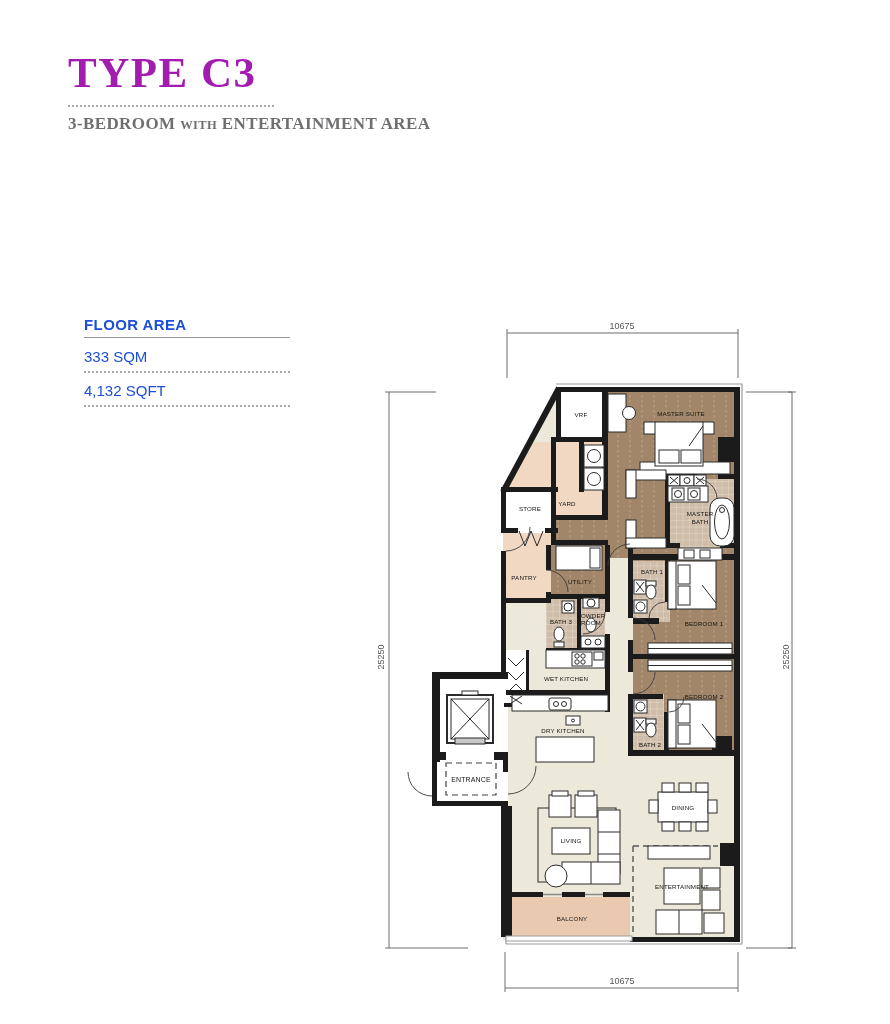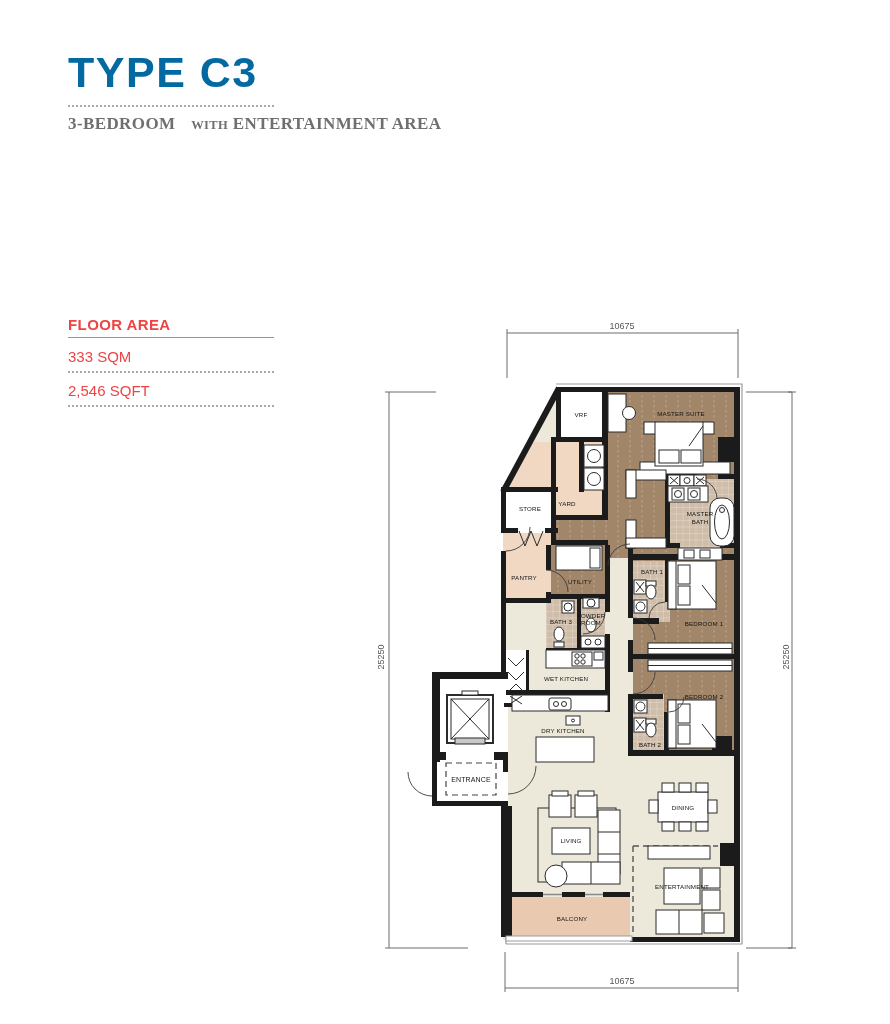--- a/index.html
+++ b/index.html
@@ -1,27 +1,27 @@
 <!DOCTYPE html>
 <html><head>
 <meta charset="utf-8">
 <style>
   html,body{margin:0;padding:0;background:#ffffff;}
   .page{position:relative;width:890px;height:1024px;background:#fff;overflow:hidden;
         font-family:"Liberation Sans",sans-serif;}
   .page-title{position:absolute;left:68px;top:48px;width:206px;margin:0;
-        font-family:Liberation Sans, sans-serif;font-weight:700;font-size:43px;
-        letter-spacing:1.5px;color:#0369a1;padding-bottom:8px;
+        font-family:Liberation Serif, serif;font-weight:700;font-size:43px;
+        letter-spacing:1.5px;color:#a21caf;padding-bottom:8px;
         border-bottom:2px dotted #a7a9ac;}
   .subtitle{position:absolute;left:68px;top:114px;width:400px;
         font-family:"Liberation Serif",serif;font-weight:700;font-size:17px;
         color:#6e6f71;letter-spacing:.4px;}
-  .subtitle .small{font-size:12.5px;margin-left:11px;}
+  .subtitle .small{font-size:12.5px;}
   .subtitle span{text-transform:uppercase;}
-  .spec-block{position:absolute;left:68px;width:206px;color:#ef4444;}
+  .spec-block{position:absolute;left:84px;width:206px;color:#1d4ed8;}
   .spec-label{font-weight:700;font-size:15px;letter-spacing:.4px;
         border-bottom:1px solid #939598;padding-bottom:4px;margin-bottom:10px;}
   .spec-value{font-size:15px;padding-bottom:6px;border-bottom:2px dotted #a7a9ac;
         margin-bottom:9px;}
   svg{position:absolute;left:0;top:0;}
   .w{fill:#1b1b1b;}
   .furn{fill:#ffffff;stroke:#2b2b2b;stroke-width:1;}
   .thin{fill:none;stroke:#2b2b2b;stroke-width:1;}
   .arc{fill:none;stroke:#3a3a3a;stroke-width:.9;}
   .lbl{font-family:"Liberation Sans",sans-serif;font-size:6.2px;fill:#161616;
@@ -39,21 +39,21 @@
 
   <div class="subtitle">
     <span>3-BEDROOM</span>
     <span class="small">with</span>
     <span>ENTERTAINMENT AREA</span>
   </div>
 
   <div class="spec-block" style="top:316px">
     <div class="spec-label">FLOOR AREA</div>
     <div class="spec-value">333 SQM</div>
-    <div class="spec-value">2,546 SQFT</div>
+    <div class="spec-value">4,132 SQFT</div>
   </div>
 
 
   <svg width="890" height="1024" viewBox="0 0 890 1024">
     <defs>
       <pattern id="wood" patternUnits="userSpaceOnUse" width="12" height="10">
         <rect width="12" height="10" fill="#a28669"></rect>
         <line x1="6" y1="0" x2="6" y2="10" stroke="rgba(255,255,255,0.25)" stroke-width="1" stroke-dasharray="2.5 2.5"></line>
       </pattern>
       <pattern id="tile" patternUnits="userSpaceOnUse" width="6.5" height="6.5">

